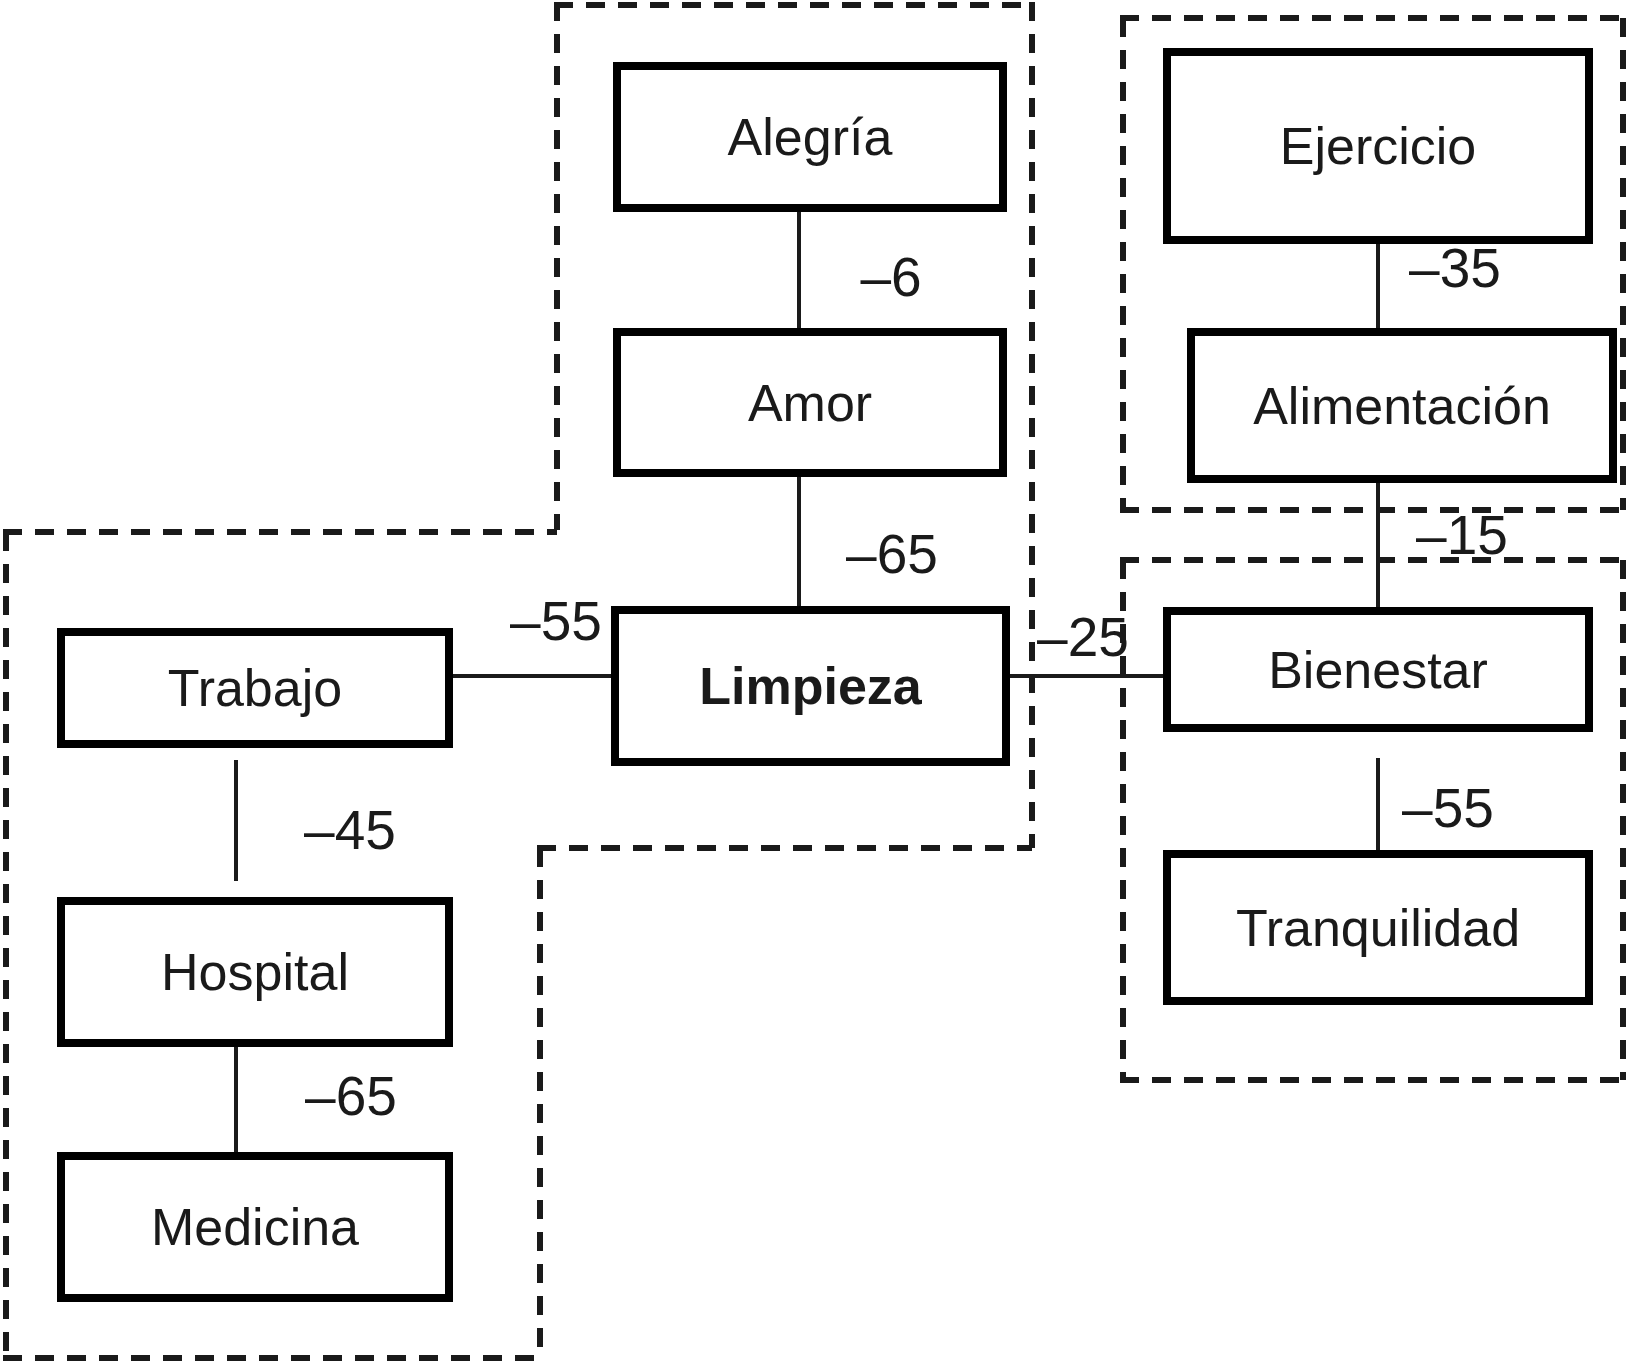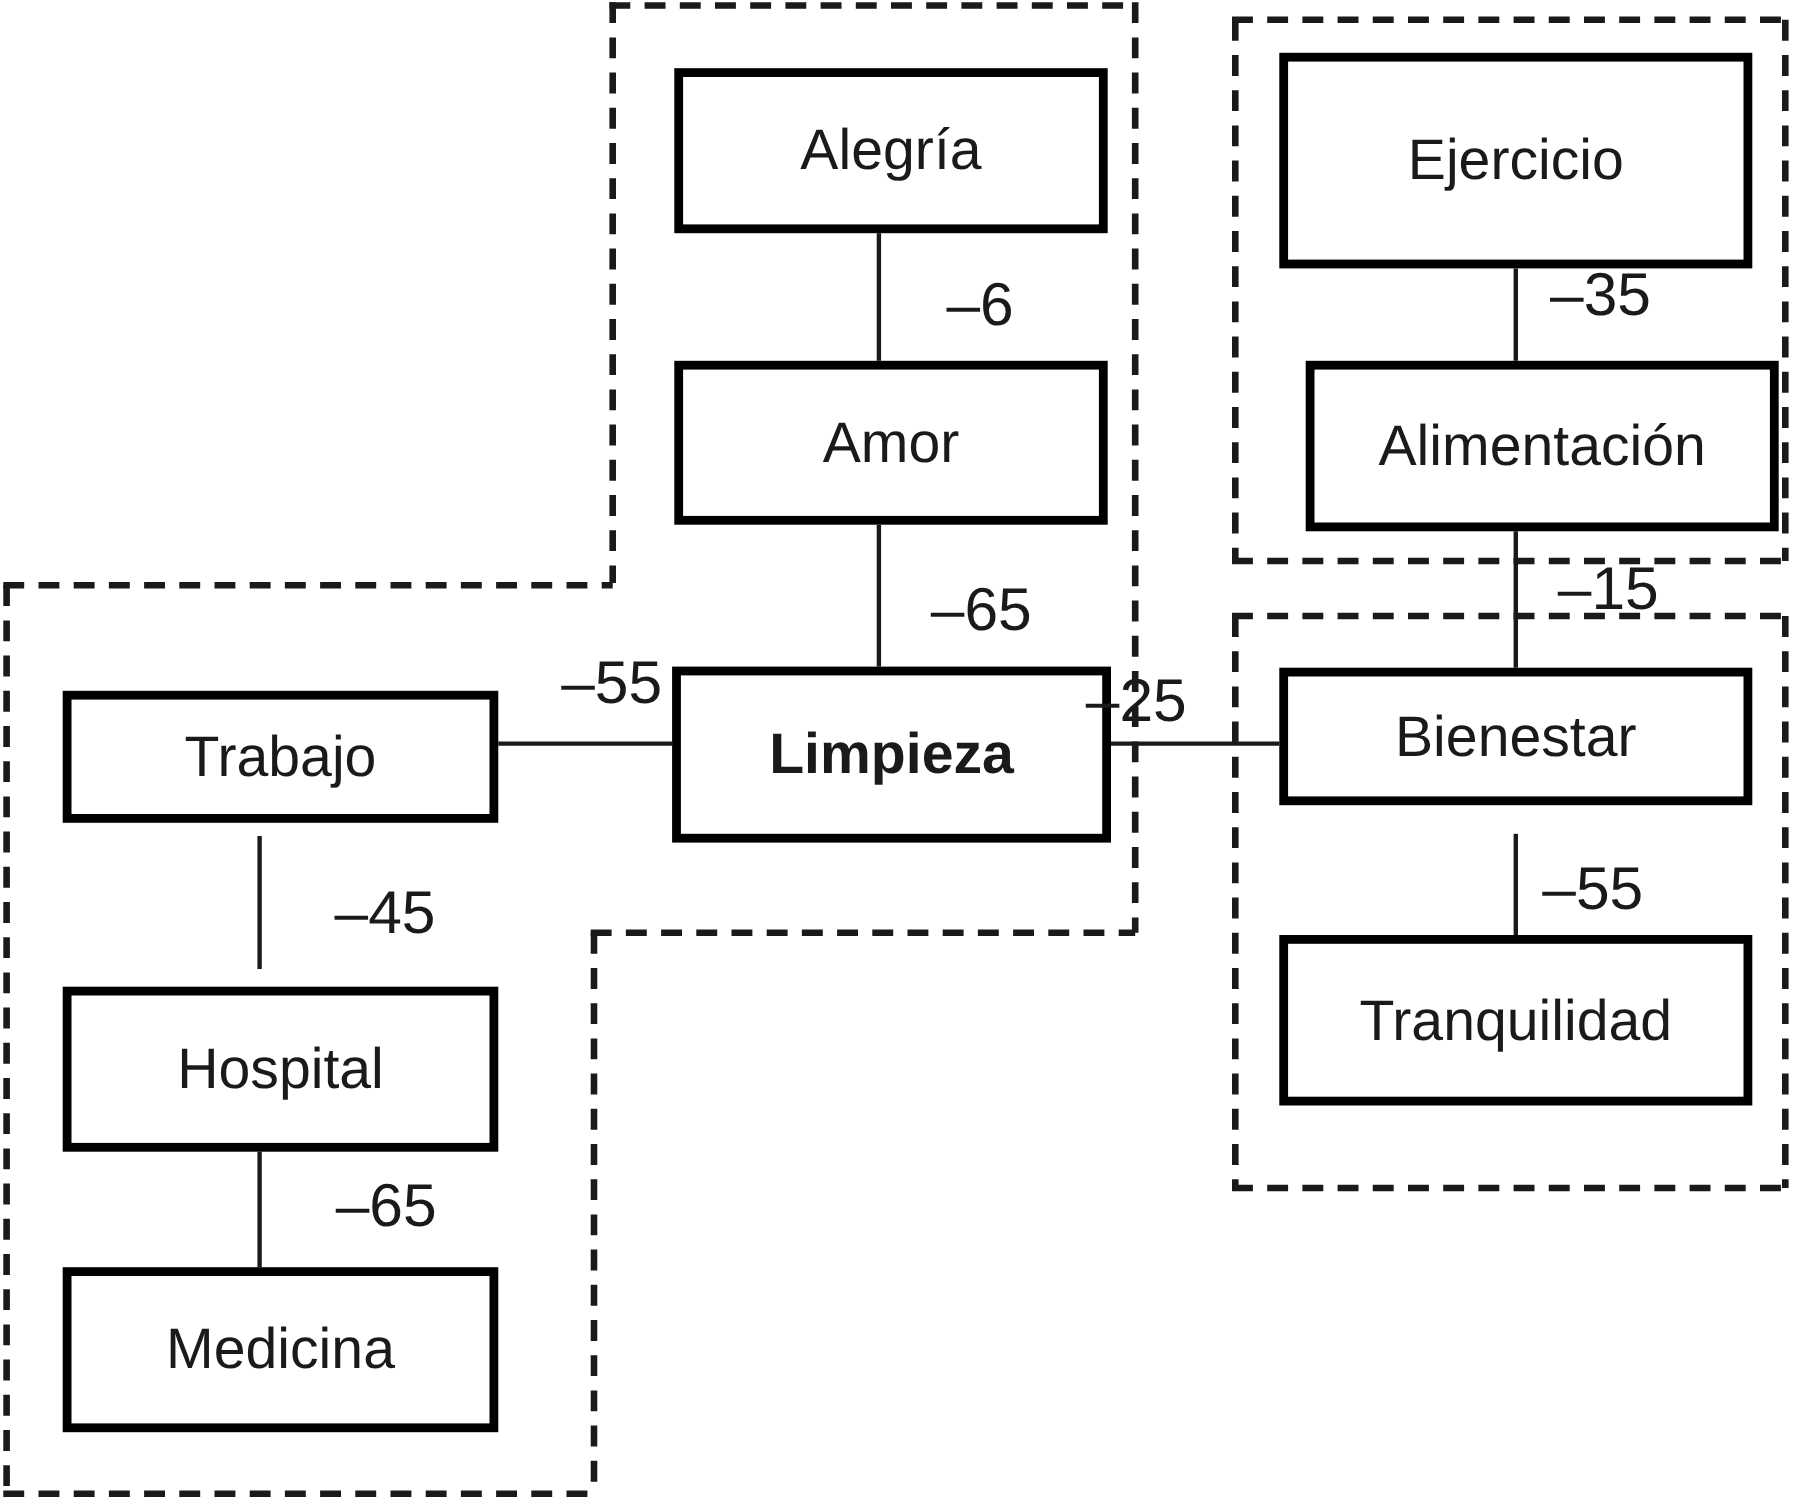--- a/index.html
+++ b/index.html
@@ -56,21 +56,21 @@
   .n-ejercicio    { left: 1163px; top: 48px;   width: 430px; height: 196px; }
   .n-alimentacion { left: 1163px; top: 328px;  width: 430px; height: 155px; margin-left: 24px; }
   .n-bienestar    { left: 1163px; top: 607px;  width: 430px; height: 125px; }
   .n-tranquilidad { left: 1163px; top: 850px;  width: 430px; height: 155px; }
   
   .e-alegria-amor           { left: 891px;  top: 277px; }
   .e-amor-limpieza          { left: 892px;  top: 554px; }
   .e-trabajo-limpieza       { left: 556px;  top: 621px; }
   .e-trabajo-hospital       { left: 350px;  top: 830px; }
   .e-hospital-medicina      { left: 351px;  top: 1096px; }
-  .e-limpieza-bienestar     { left: 1033px; top: 637px; }
+  .e-limpieza-bienestar     { left: 1083px; top: 637px; }
   .e-ejercicio-alimentacion { left: 1455px; top: 268px; }
   .e-alimentacion-bienestar { left: 1462px; top: 535px; }
   .e-bienestar-tranquilidad { left: 1448px; top: 808px; }
 </style>
 </head>
 <body>
 
 <div class="canvas">
 
   <svg class="lines-layer" width="1632" height="1368" viewBox="0 0 1632 1368" stroke="#1a1a1a" fill="none">

